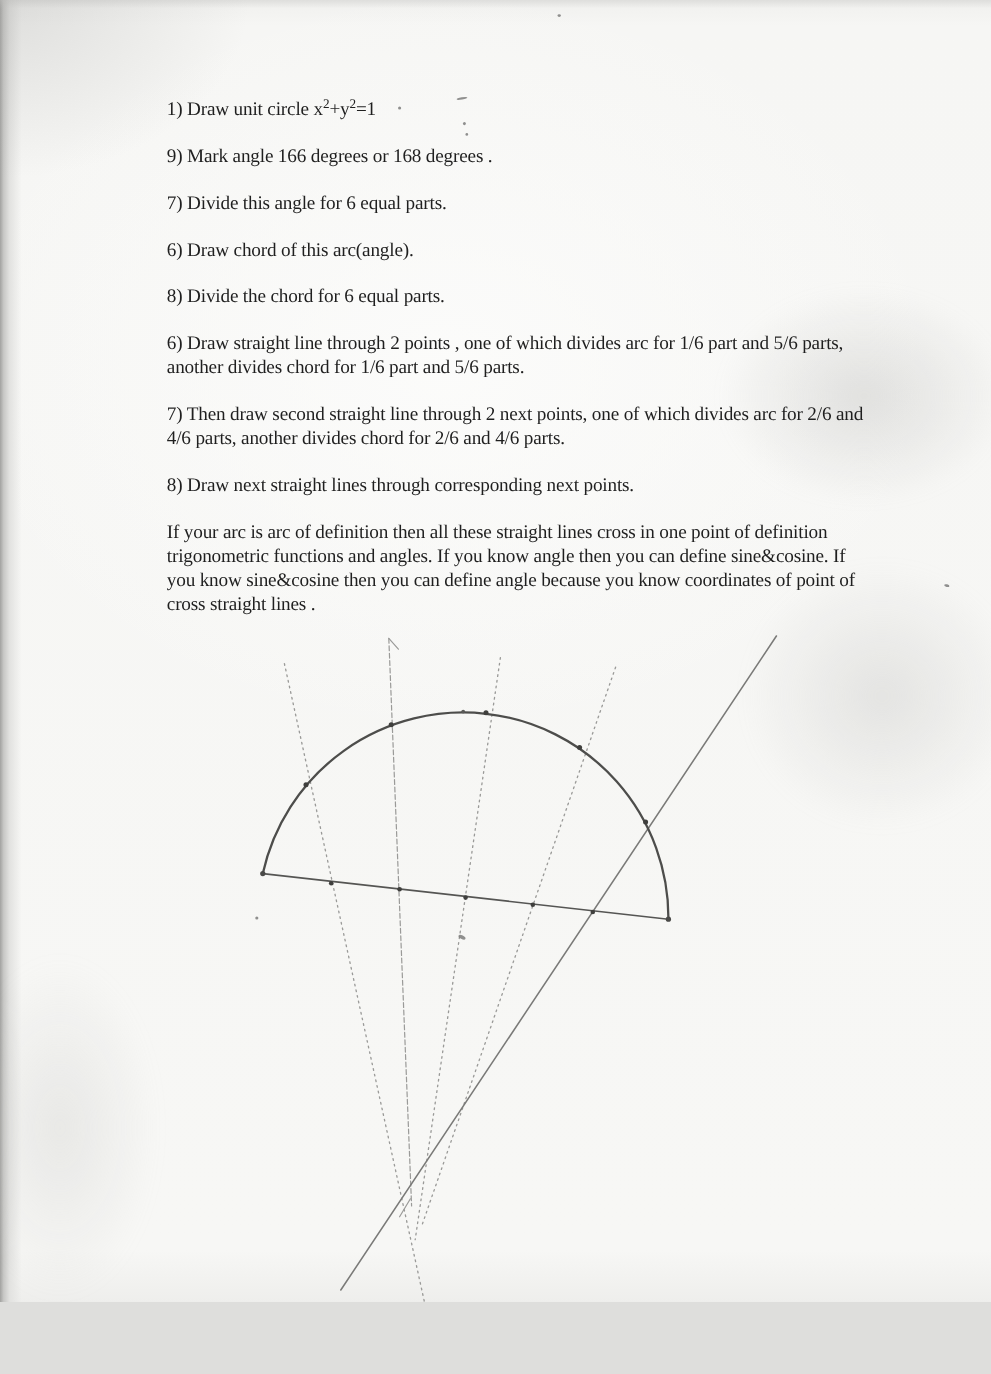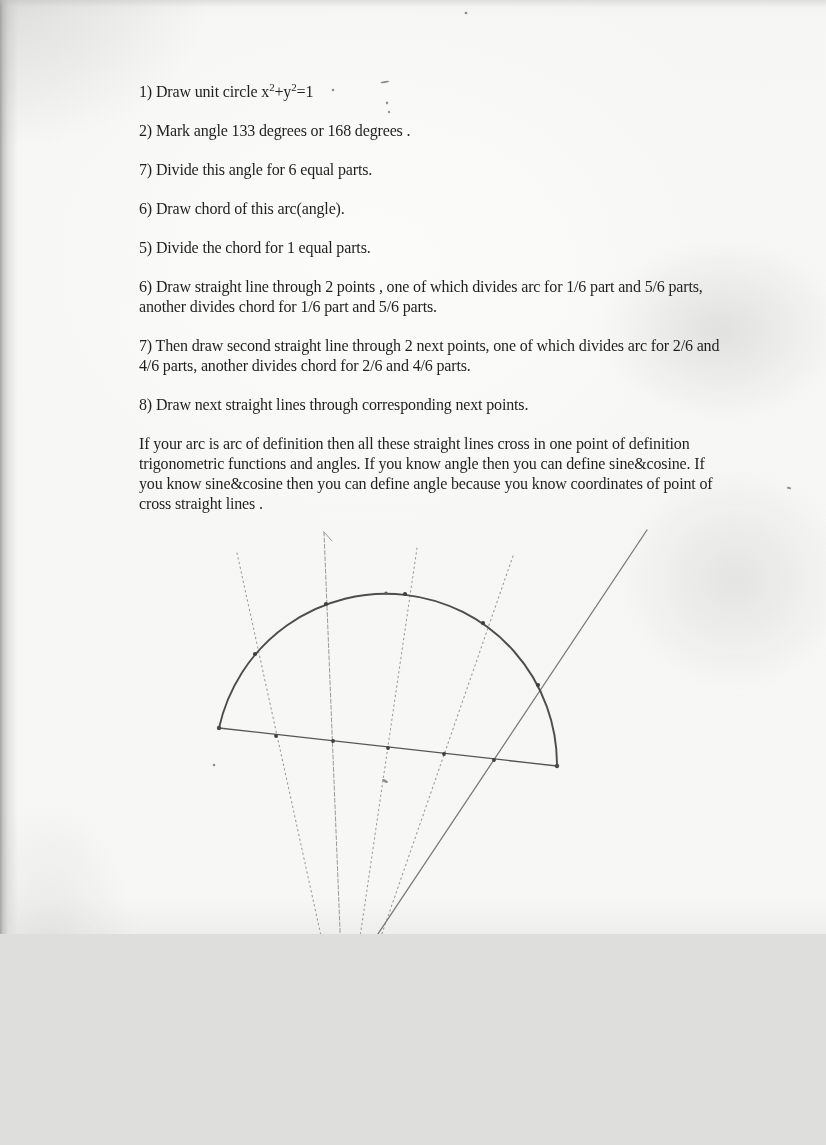--- a/index.html
+++ b/index.html
@@ -2,21 +2,21 @@
 <html><head>
 <meta charset="utf-8">
 <style>
   html,body{margin:0;padding:0;}
   body{
     width:826px;height:1145px;
     background:#dededc;
     font-family:"Liberation Serif", serif;
   }
   .page{
-    position:relative;width:826px;height:934px;overflow:hidden;
+    position:relative;width:826px;height:1085px;overflow:hidden;
     background:
       radial-gradient(ellipse 560px 420px at 45% 28%, rgba(252,252,251,.9) 0%, rgba(252,252,251,0) 75%),
       linear-gradient(180deg,#f0f0ee 0%,#f6f6f4 2%,#f7f7f5 96%,#eeeeec 100%),
       #f5f5f3;
   }
   .scan-shade{position:absolute;pointer-events:none;}
   .edge-left{left:0;top:0;width:18px;height:1145px;
     background:linear-gradient(90deg,#a2a2a0 0px,#c7c7c5 3px,#e2e2e0 8px,rgba(246,246,244,0) 18px);}
   .edge-top{left:0;top:0;width:826px;height:7px;
     background:linear-gradient(180deg,rgba(200,200,198,.45),rgba(200,200,198,0));}
@@ -46,24 +46,24 @@
   <div class="scan-shade edge-left"></div>
   <div class="scan-shade edge-top"></div>
   <div class="scan-shade edge-bottom"></div>
   <div class="scan-shade corner-tl"></div>
   <div class="scan-shade blotch-r1"></div>
   <div class="scan-shade blotch-r2"></div>
   <div class="scan-shade blotch-bl"></div>
 
   <div class="text-block">
     <p><span>1) Draw unit circle x</span><sup>2</sup><span>+y</span><sup>2</sup><span>=1</span></p>
-    <p>2) Mark angle 133 degrees or 168 degrees .</p>
+    <p>9) Mark angle 166 degrees or 168 degrees .</p>
     <p>7) Divide  this angle for 6 equal parts.</p>
     <p>6) Draw chord of this arc(angle).</p>
-    <p>5) Divide the chord for 1 equal parts.</p>
+    <p>8) Divide the chord for 6 equal parts.</p>
     <p>6) Draw straight line through 2 points , one of which divides arc for 1/6 part and 5/6 parts, another divides chord for 1/6 part and 5/6 parts.</p>
     <p>7) Then draw second straight line through 2 next points, one of which divides arc for 2/6 and 4/6 parts, another divides chord for 2/6 and 4/6 parts.</p>
     <p>8) Draw next straight lines through corresponding next points.</p>
     <p>If your arc is arc of definition then all these straight lines cross in one point of definition trigonometric functions and angles. If you know angle then you can define sine&amp;cosine. If you know sine&amp;cosine then you can define angle because you know coordinates of point of cross straight lines .</p>
   </div>
 
   <svg id="figure" viewBox="0 0 826 1145" xmlns="http://www.w3.org/2000/svg">
       <line x1="237" y1="553" x2="357" y2="1100" stroke="#9a9a98" stroke-width="1.1" stroke-linecap="round" stroke-dasharray="1.4 3.4"></line>
       <line x1="324" y1="532" x2="343" y2="1005" stroke="#9a9a98" stroke-width="1" stroke-linecap="round" stroke-dasharray="4 2.2"></line>
       <line x1="417" y1="548" x2="346" y2="1033" stroke="#9a9a98" stroke-width="1.1" stroke-linecap="round" stroke-dasharray="1.4 3.4"></line>

